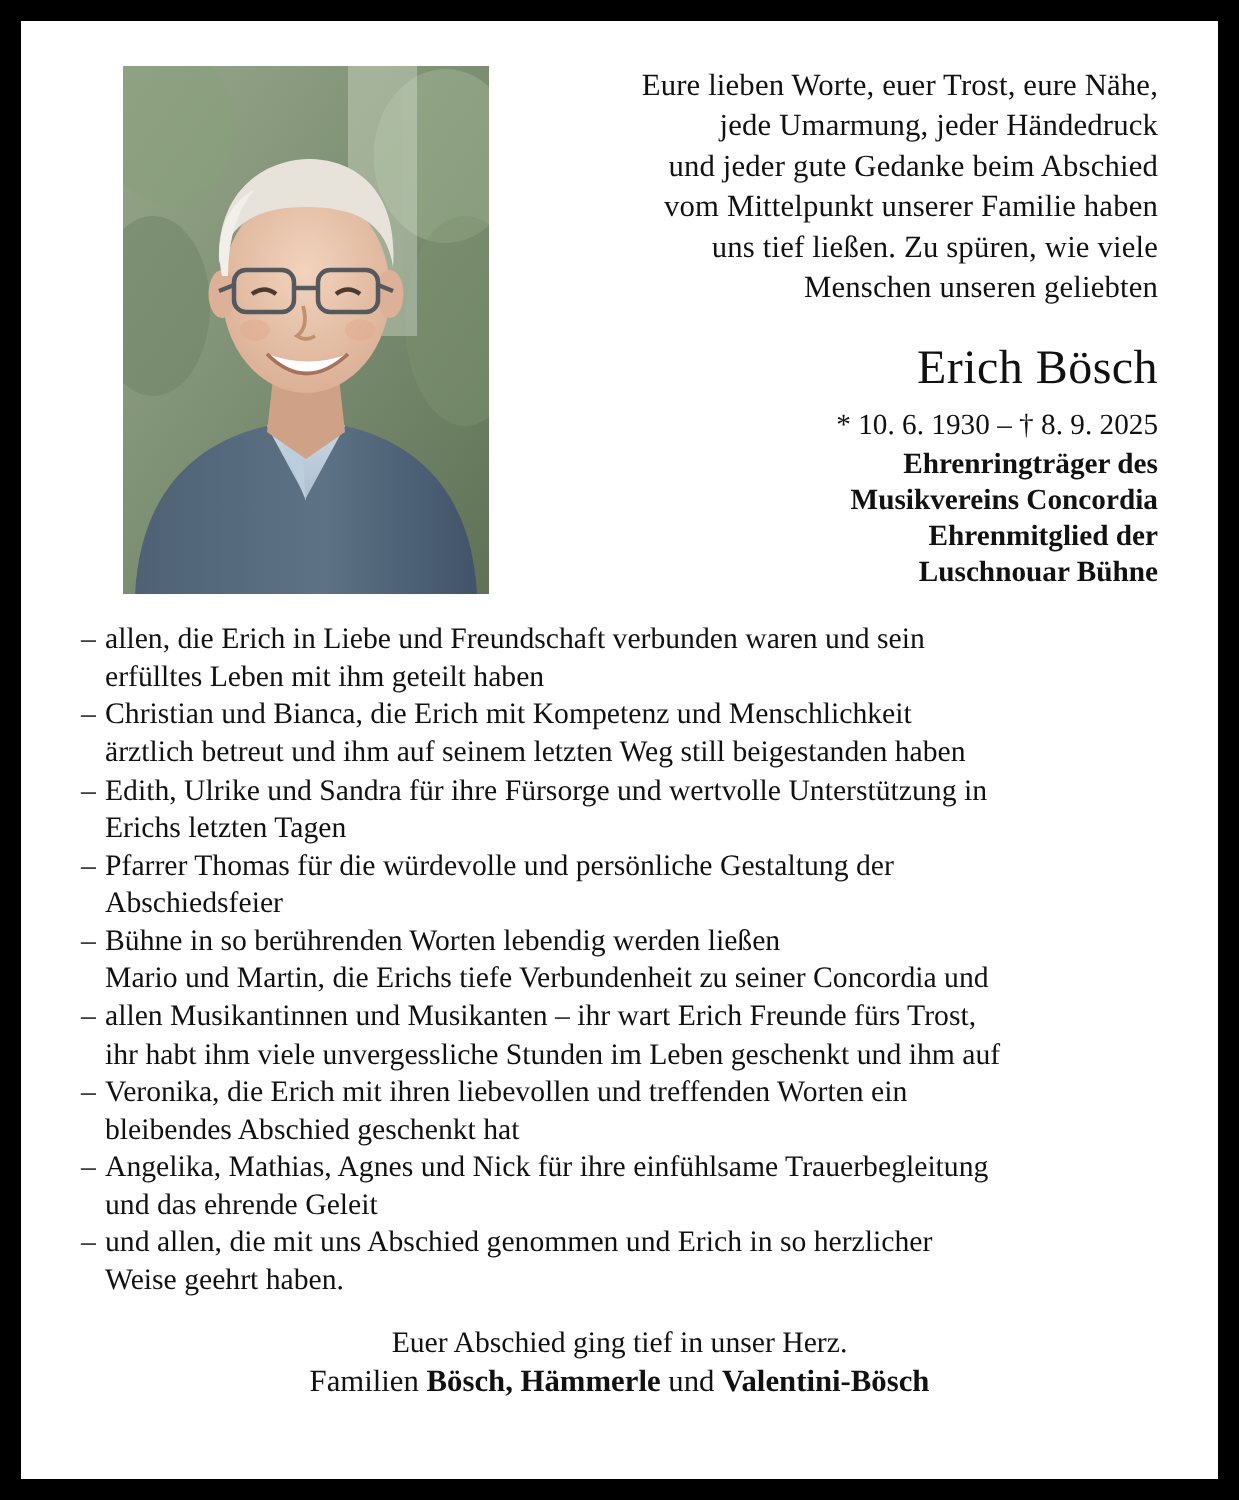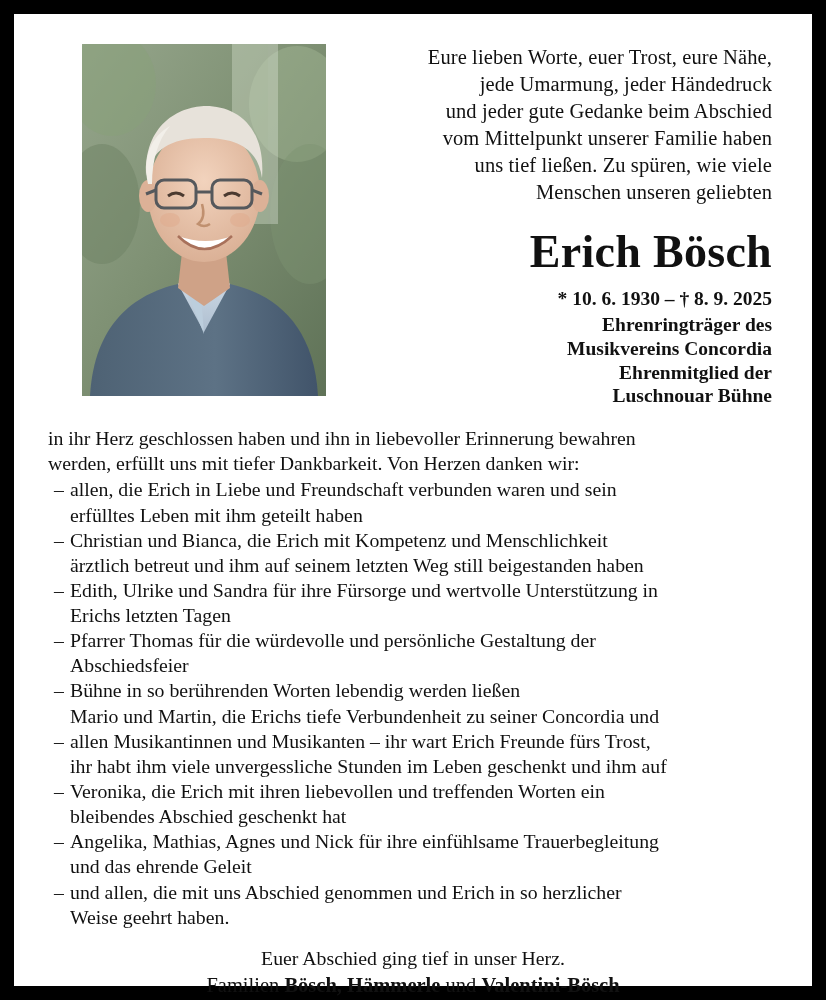--- a/index.html
+++ b/index.html
@@ -54,30 +54,30 @@
     padding-right: 6px;
     text-align: right;
   }
   .intro {
     font-size: 20.5px;
     line-height: 1.32;
     letter-spacing: 0.1px;
   }
   .intro-line { display: block; white-space: nowrap; }
   .name {
-    font-size: 46px;
+    font-size: 32px;
     line-height: 1.05;
     margin-top: 22px;
     margin-bottom: 10px;
     letter-spacing: 0.3px;
-    font-weight: 700;
+    font-weight: 400;
   }
   .dates {
     font-size: 19.5px;
-    font-weight: bold;
+    font-weight: normal;
     line-height: 1.25;
     margin-bottom: 2px;
   }
   .honors {
     font-size: 19.5px;
     font-weight: bold;
     line-height: 1.22;
   }
   .honors div { display: block; }
   .body-text {
@@ -203,24 +203,20 @@
         <div class="honors">
           <div>Ehrenringträger des</div>
           <div>Musikvereins Concordia</div>
           <div>Ehrenmitglied der</div>
           <div>Luschnouar Bühne</div>
         </div>
       </div>
     </div>
 
     <div class="body-text">
-      <div class="body-lead">
-        <div>in ihr Herz geschlossen haben und ihn in liebevoller Erinnerung bewahren</div>
-        <div>werden, erfüllt uns mit tiefer Dankbarkeit. Von Herzen danken wir:</div>
-      </div>
 
       <ul class="thanks">
         <li>
           <span class="dash">–</span>
           <span class="ln">allen, die Erich in Liebe und Freundschaft verbunden waren und sein</span>
           <span class="ln">erfülltes Leben mit ihm geteilt haben</span>
         </li>
         <li>
           <span class="dash">–</span>
           <span class="ln">Christian und Bianca, die Erich mit Kompetenz und Menschlichkeit</span>

